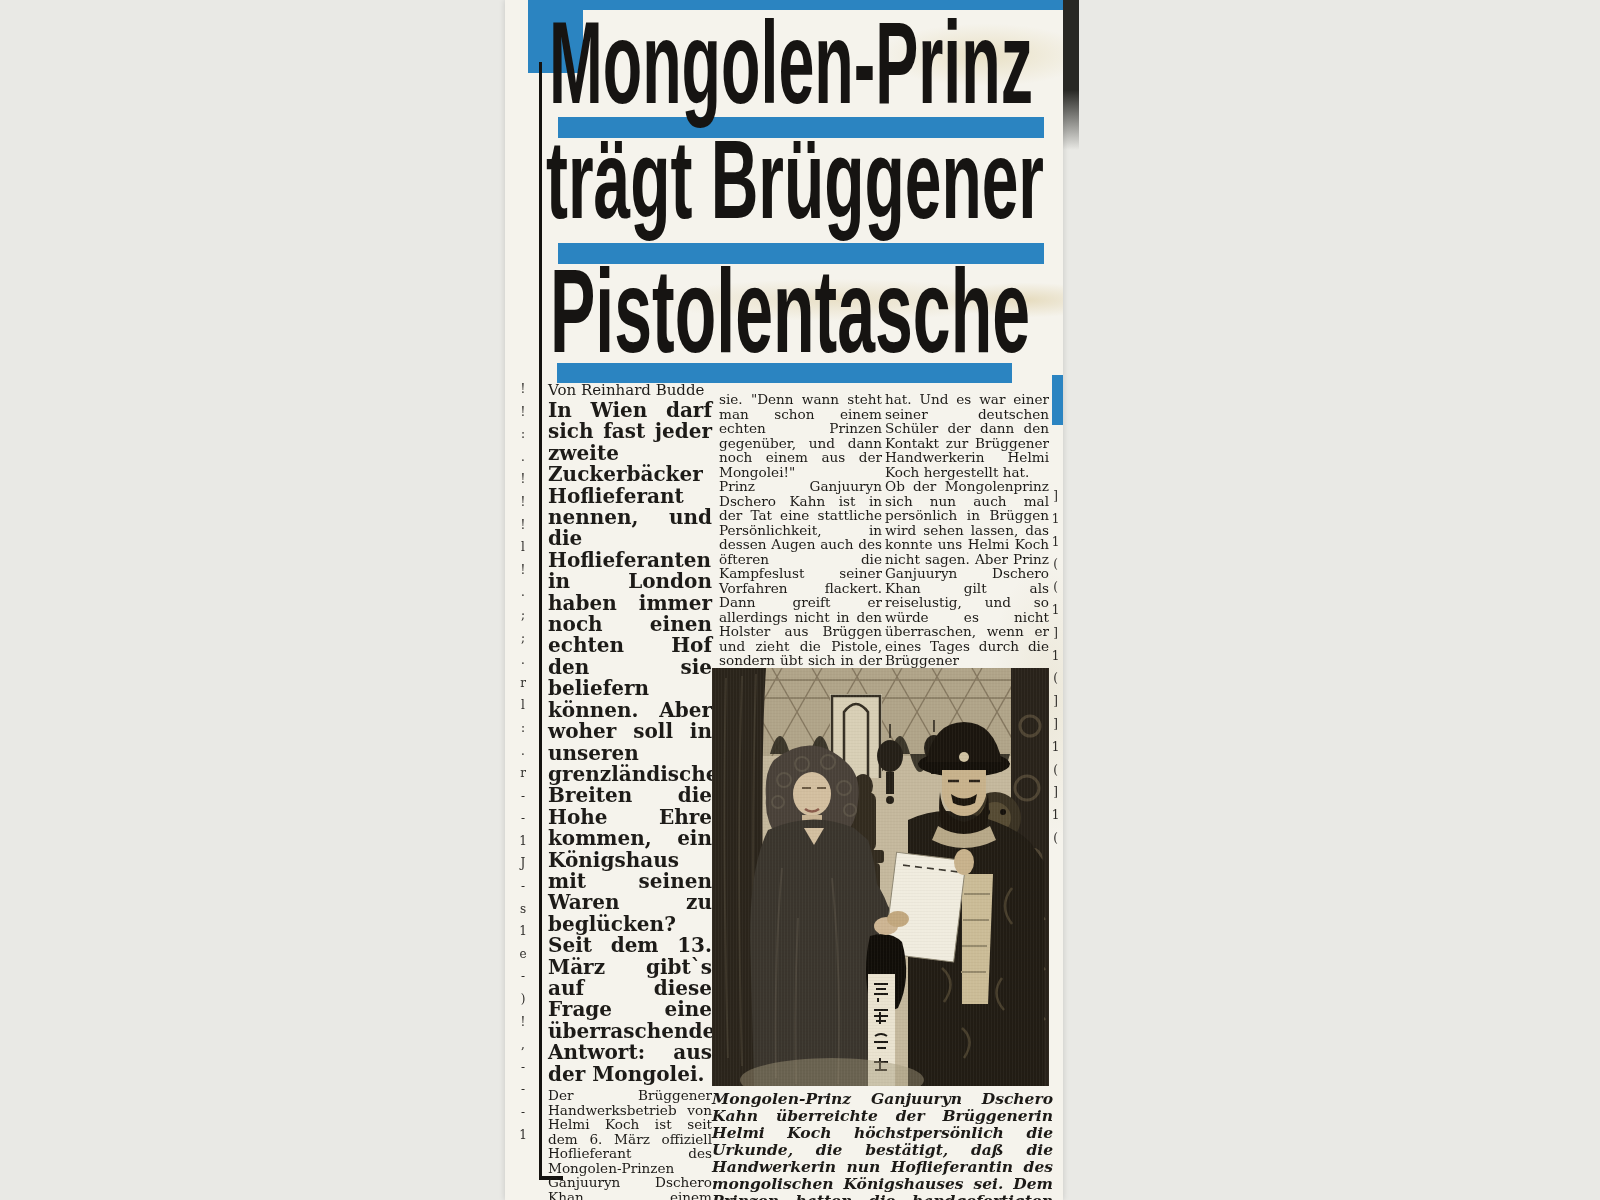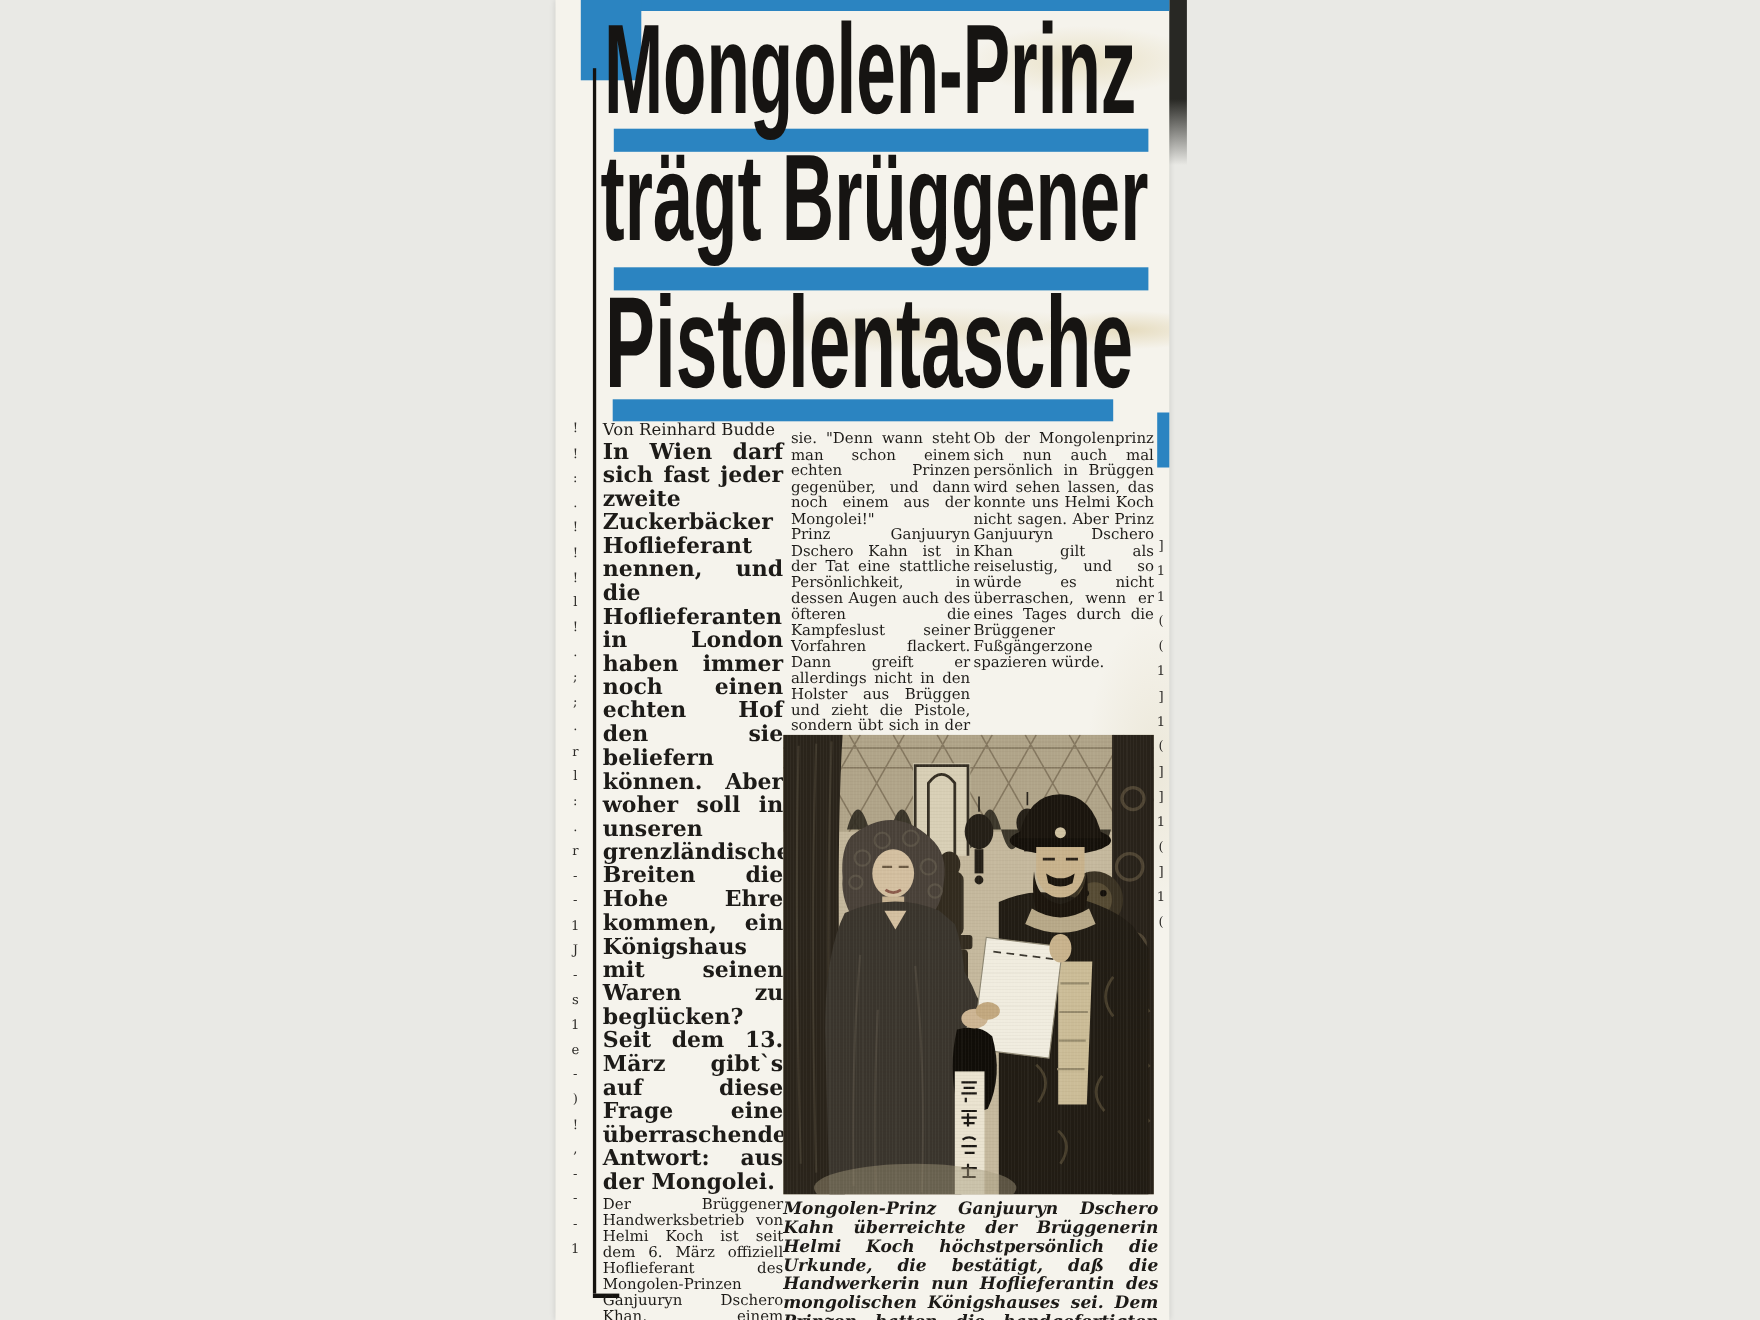--- a/index.html
+++ b/index.html
@@ -125,20 +125,21 @@
     <p class="intro">In Wien darf sich fast jeder zweite Zuckerbäcker Hoflieferant nennen, und die Hoflieferanten in London haben immer noch einen echten Hof den sie beliefern können. Aber woher soll in unseren grenzländischen Breiten die Hohe Ehre kommen, ein Königshaus mit seinen Waren zu beglücken? Seit dem 13. März gibt`s auf diese Frage eine überraschende Antwort: aus der Mongolei.</p>
     <p>Der Brüggener Handwerksbetrieb von Helmi Koch ist seit dem 6. März offiziell Hoflieferant des Mongolen-Prinzen Ganjuuryn Dschero Khan, einem Nachfahren des legendären Gengis Khan. Das belegt ein notariell beglaubigtes Zertifikat, das der Prinz Helmi Koch höchstpersönlich überreicht hat.</p>
     <p>Helmi Kochs Handwerk ist ein seltenes. Sie stellt sogenannte Holster her. Das sind Pistolentaschen. Und die für den Mongolenprinzen sind ganz ausgefallene und wertvolle Stücke, die der Prinz dann auch schon mal verschenkt, wie unlängst an seinen Premierminister.</p>
 
   </div>
   <div class="col" id="col2">
     <p>sie. "Denn wann steht man schon einem echten Prinzen gegenüber, und dann noch einem aus der Mongolei!"</p>
     <p>Prinz Ganjuuryn Dschero Kahn ist in der Tat eine stattliche Persönlichkeit, in dessen Augen auch des öfteren die Kampfeslust seiner Vorfahren flackert. Dann greift er allerdings nicht in den Holster aus Brüggen und zieht die Pistole, sondern übt sich in der mongolischen Kampfsportart "Si-Fu", die er in den Niederlanden populär gemacht</p>
   </div>
   <div class="col" id="col3">
+    <p>hat. Und es war einer seiner deutschen Schüler der dann den Kontakt zur Brüggener Handwerkerin Helmi Koch hergestellt hat.</p>
     <p>Ob der Mongolenprinz sich nun auch mal persönlich in Brüggen wird sehen lassen, das konnte uns Helmi Koch nicht sagen. Aber Prinz Ganjuuryn Dschero Khan gilt als reiselustig, und so würde es nicht überraschen, wenn er eines Tages durch die Brüggener Fußgängerzone spazieren würde.</p>
   </div>
 
   <div class="photo">
     <svg viewBox="0 0 337 418" width="337" height="418">
       <rect width="337" height="418" fill="#c4b89d"></rect>
       <rect width="337" height="88" fill="#b0a489"></rect>
 
       <g stroke="#7c7058" stroke-width="1.4" opacity="0.85">
         <path fill="none" d="M0 12 H337 M0 30 H337 M20 0 L70 88 M60 0 L110 88 M100 0 L150 88 M140 0 L190 88 M180 0 L230 88 M220 0 L270 88 M260 0 L310 88 M300 0 L337 60 M70 0 L20 88 M110 0 L60 88 M150 0 L100 88 M190 0 L140 88 M230 0 L180 88 M270 0 L220 88 M310 0 L260 88"></path>

